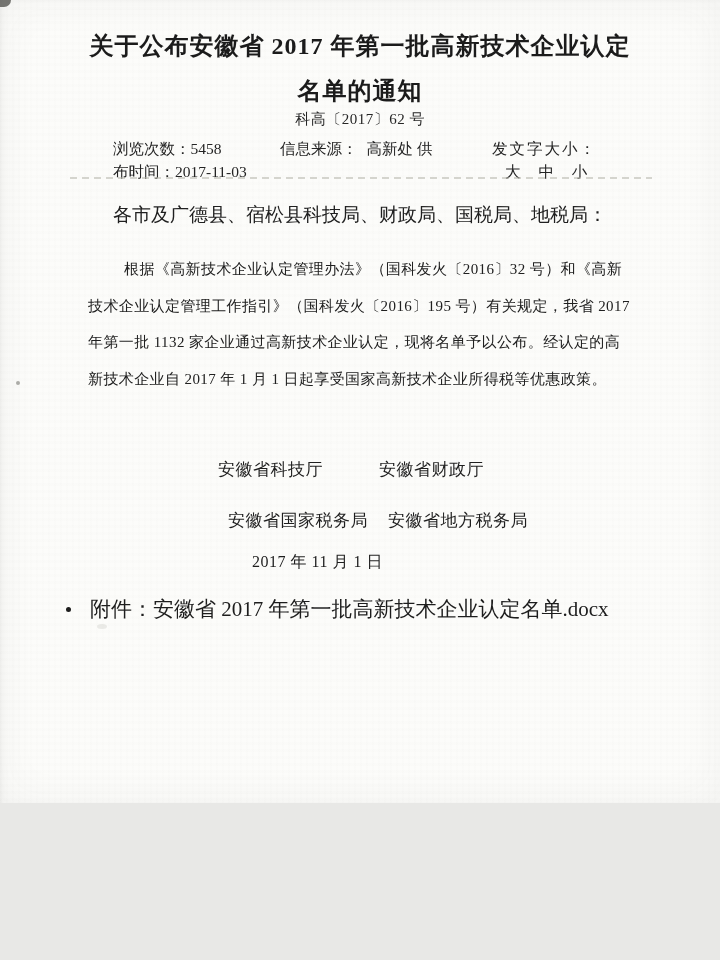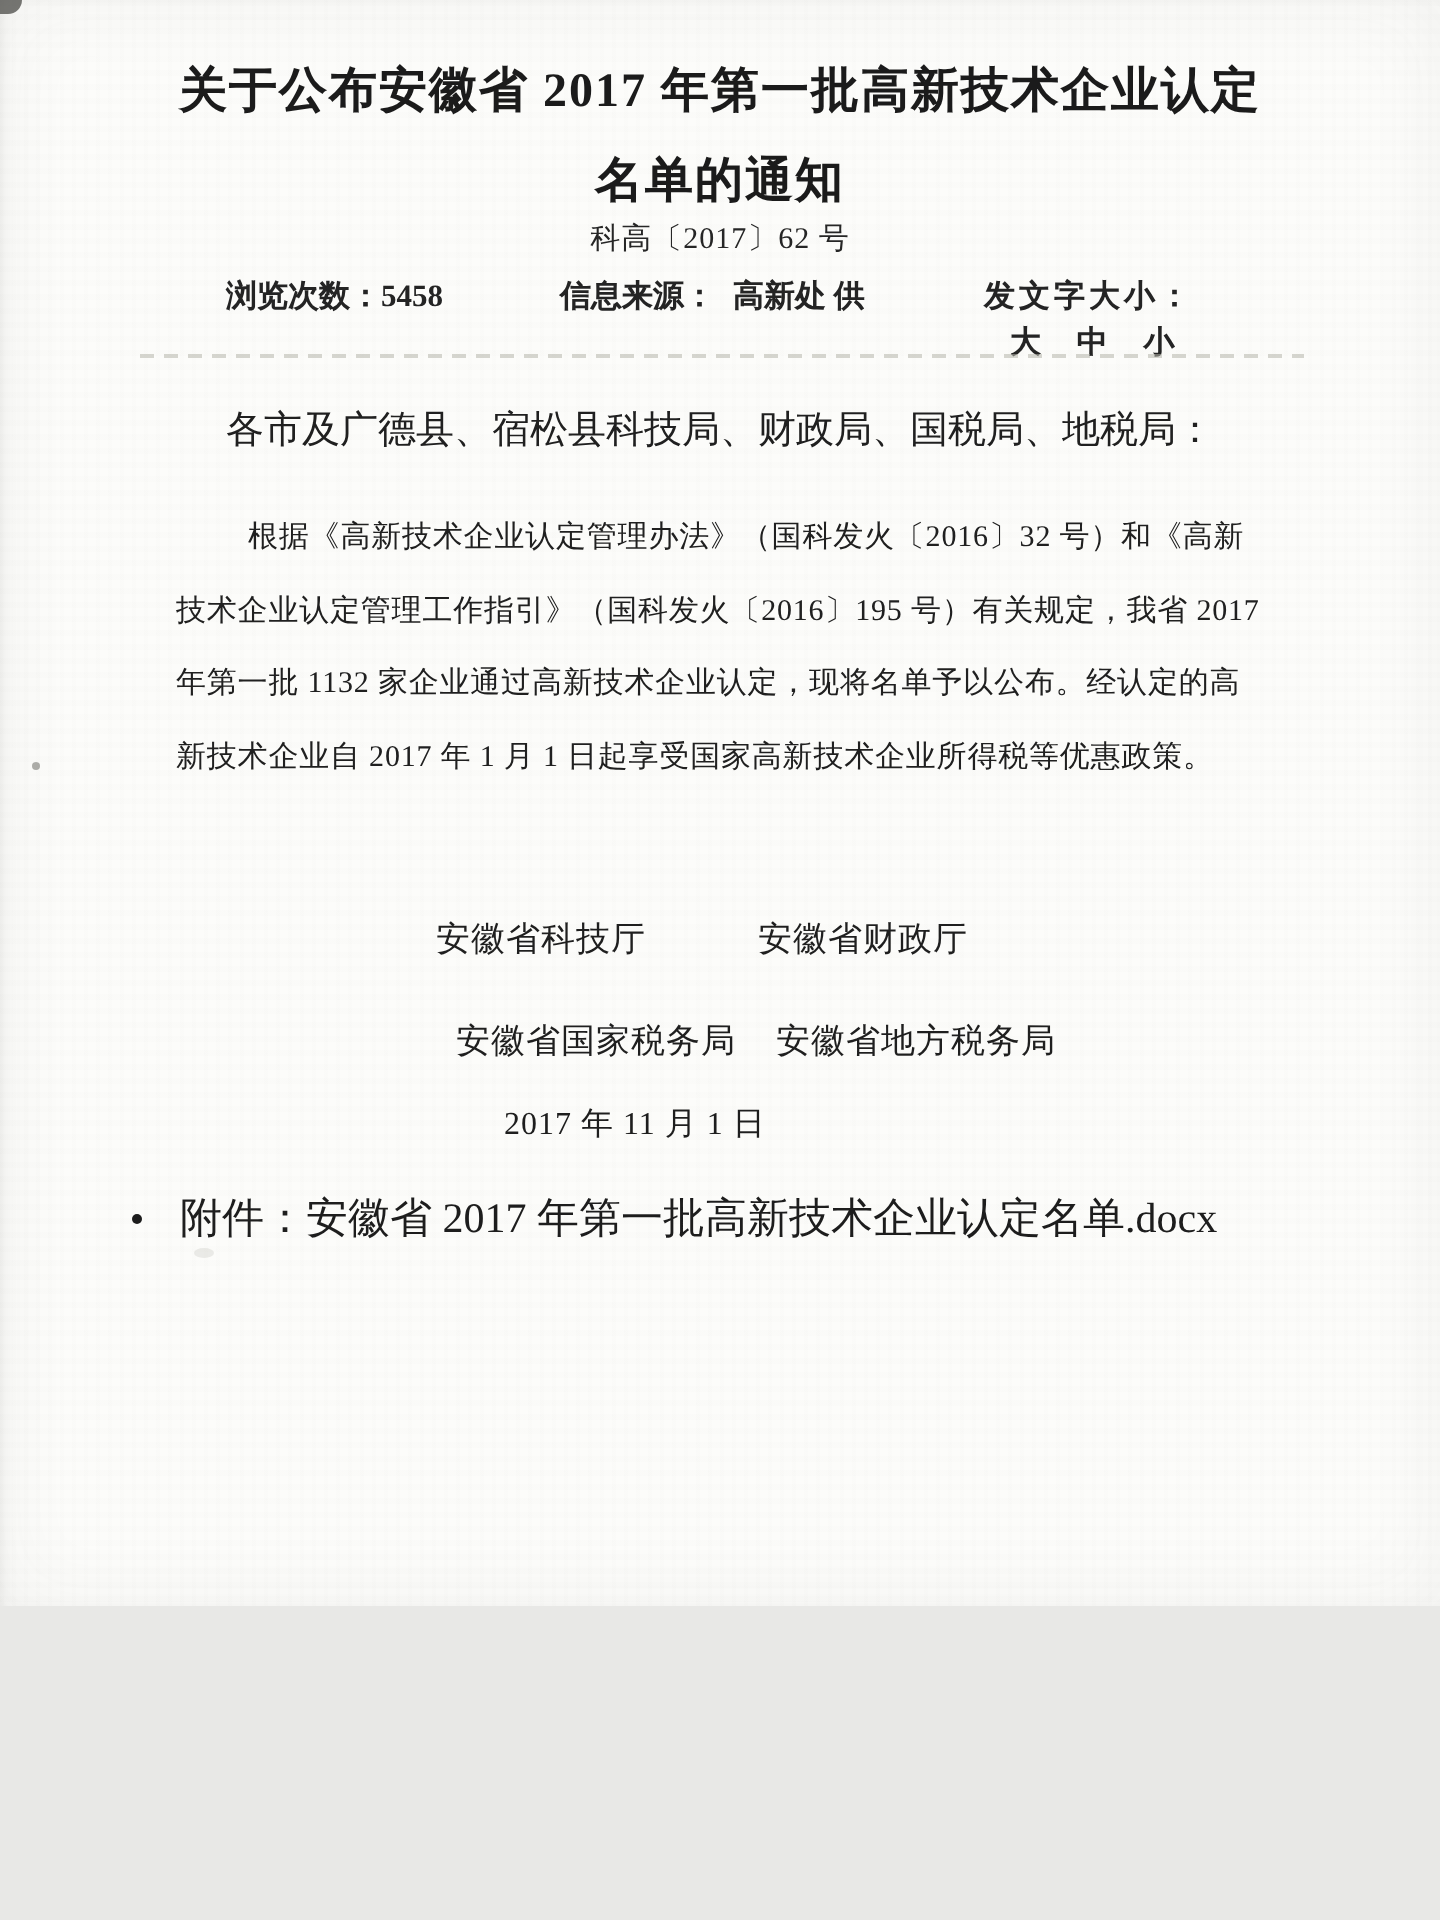--- a/index.html
+++ b/index.html
@@ -23,21 +23,21 @@
 
   .title{
     position:absolute;top:24px;left:40px;right:40px;
     text-align:center;font-size:24px;line-height:45px;
     font-weight:600;letter-spacing:1px;color:#1b1b1b;
   }
   .doc-number{
     position:absolute;top:110px;left:0;width:100%;
     text-align:center;font-size:15px;font-weight:500;color:#262626;letter-spacing:0.5px;
   }
-  .meta{font-size:15.5px;font-weight:700;color:#242424;}
+  .meta{font-size:15.5px;font-weight:400;color:#242424;}
   .meta-col1{position:absolute;top:137px;left:113px;line-height:23px;}
   .meta-col2{position:absolute;top:137px;left:280px;line-height:23px;}
   .meta-col2 .val{margin-left:9px;text-align:right;}
   .meta-col3{position:absolute;top:137px;left:492px;line-height:23px;}
   .meta-col3 .fs-label{letter-spacing:2px;}
   .fs-options{margin-left:13px;}
   .fs-opt{display:inline-block;margin-right:14px;cursor:pointer;}
   .sep{
     position:absolute;top:177px;left:70px;width:582px;height:2px;
     background:repeating-linear-gradient(90deg,#b5b5ab 0 7px, transparent 7px 12px);
@@ -71,20 +71,23 @@
     <div>关于公布安徽省 2017 年第一批高新技术企业认定</div>
     <div>名单的通知</div>
   </div>
 
   <div class="doc-number">科高〔2017〕62 号</div>
 
   <div class="meta meta-col1">
     <div>
       <span>浏览次数：</span><span>5458</span>
     </div>
+    <div>
+      <span>布时间：</span><span>2017-11-03</span>
+    </div>
   </div>
 
   <div class="meta meta-col2">
     <span>信息来源：</span><span class="val">高新处 供</span>
   </div>
 
   <div class="meta meta-col3">
     <div class="fs-label">发文字大小：</div>
     <div class="fs-options">
       <span class="fs-opt">大</span>

